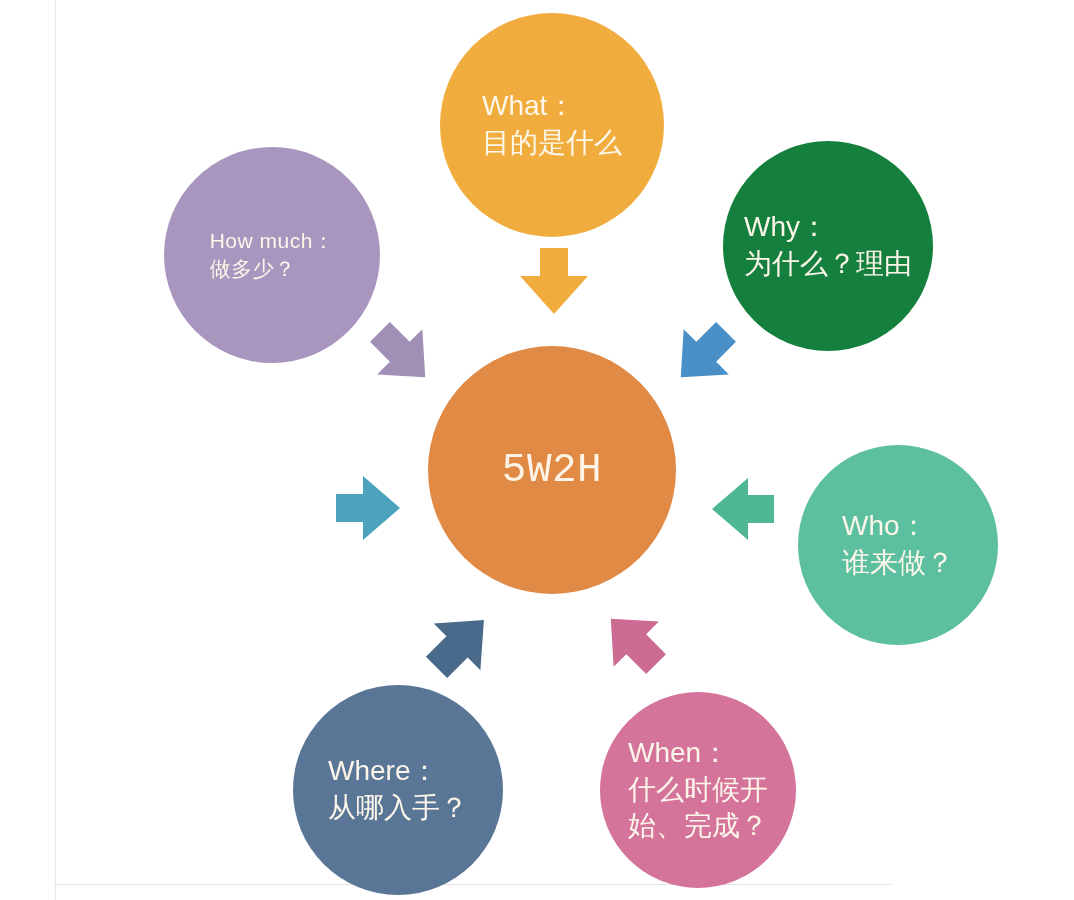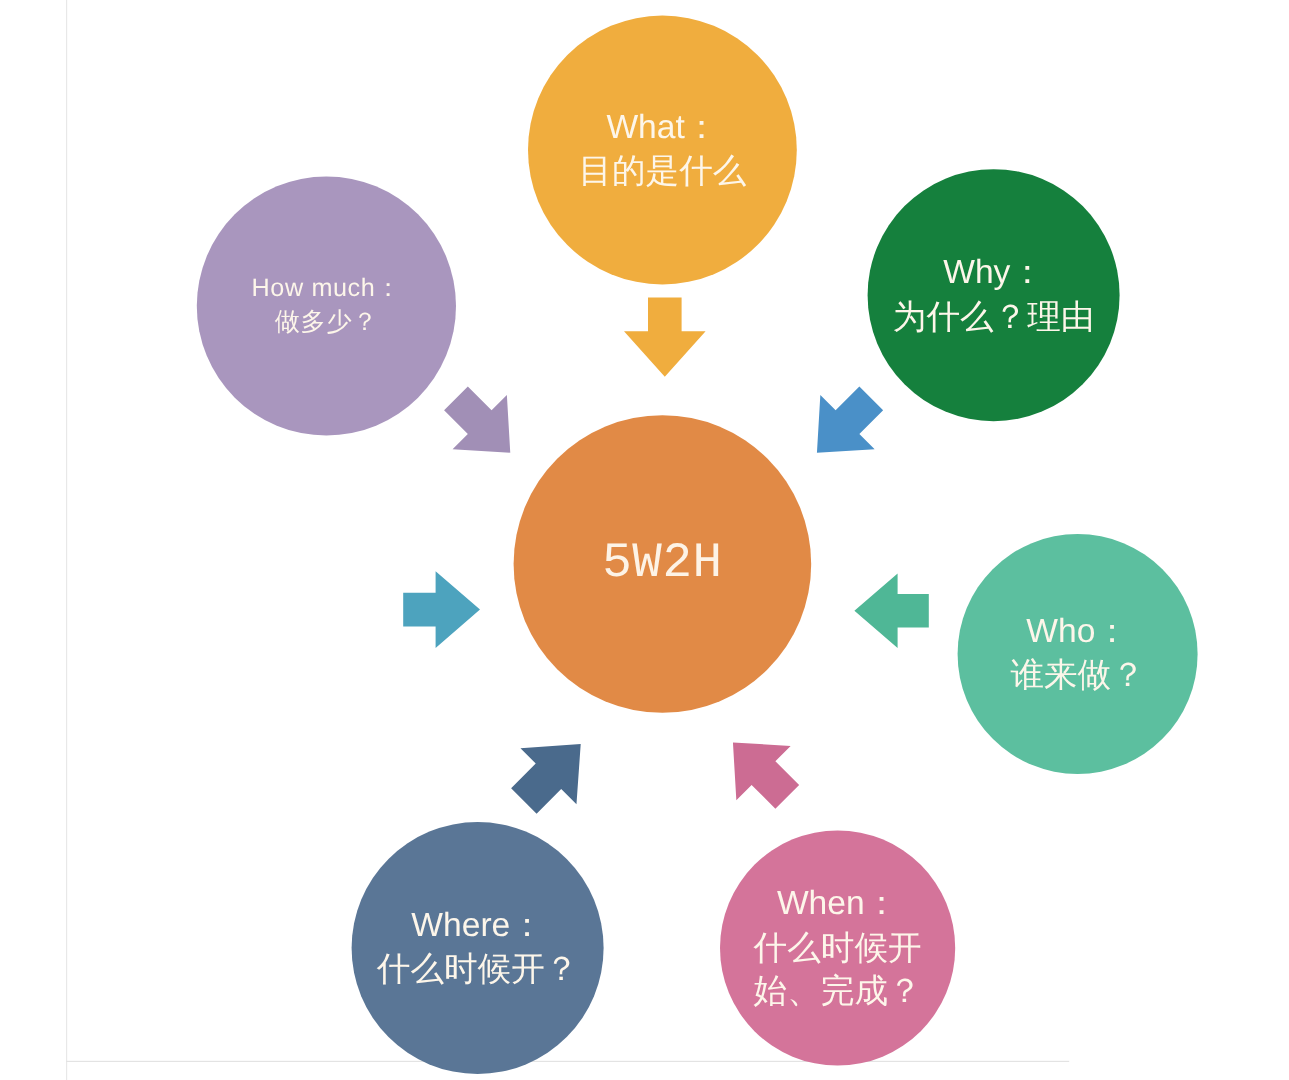--- a/index.html
+++ b/index.html
@@ -34,21 +34,21 @@
     width: 836px;
     height: 1px;
     background: #e3e3e3;
   }
   .node {
     position: absolute;
     border-radius: 50%;
     display: flex;
     align-items: center;
     justify-content: center;
-    text-align: center;
+    text-align: left;
     color: #fdf6ea;
     box-sizing: border-box;
   }
   .node .txt {
     display: block;
     line-height: 1.32;
     white-space: pre-line;
     padding: 0 8px;
   }
   .node-center .txt {
@@ -155,21 +155,21 @@
 始、完成？</span>
   </div>
 
   <div class="node node-who" style="left:798px; top:445px; width:200px; height:200px; background:#5CBF9F;">
     <span class="txt">Who：
 谁来做？</span>
   </div>
 
   <div class="node node-where" style="left:293px; top:685px; width:210px; height:210px; background:#5A7696;">
     <span class="txt">Where：
-什么时候开？</span>
+从哪入手？</span>
   </div>
 
 
   <div class="node node-howmuch" style="left:164px; top:147px; width:216px; height:216px; background:#A996BE;">
     <span class="txt">How much：
 做多少？</span>
   </div>
 
   <div class="node node-center" style="left:428px; top:346px; width:248px; height:248px; background:#E18A46;font-family:Liberation Mono, monospace;">
     <span class="txt">5W2H</span>

